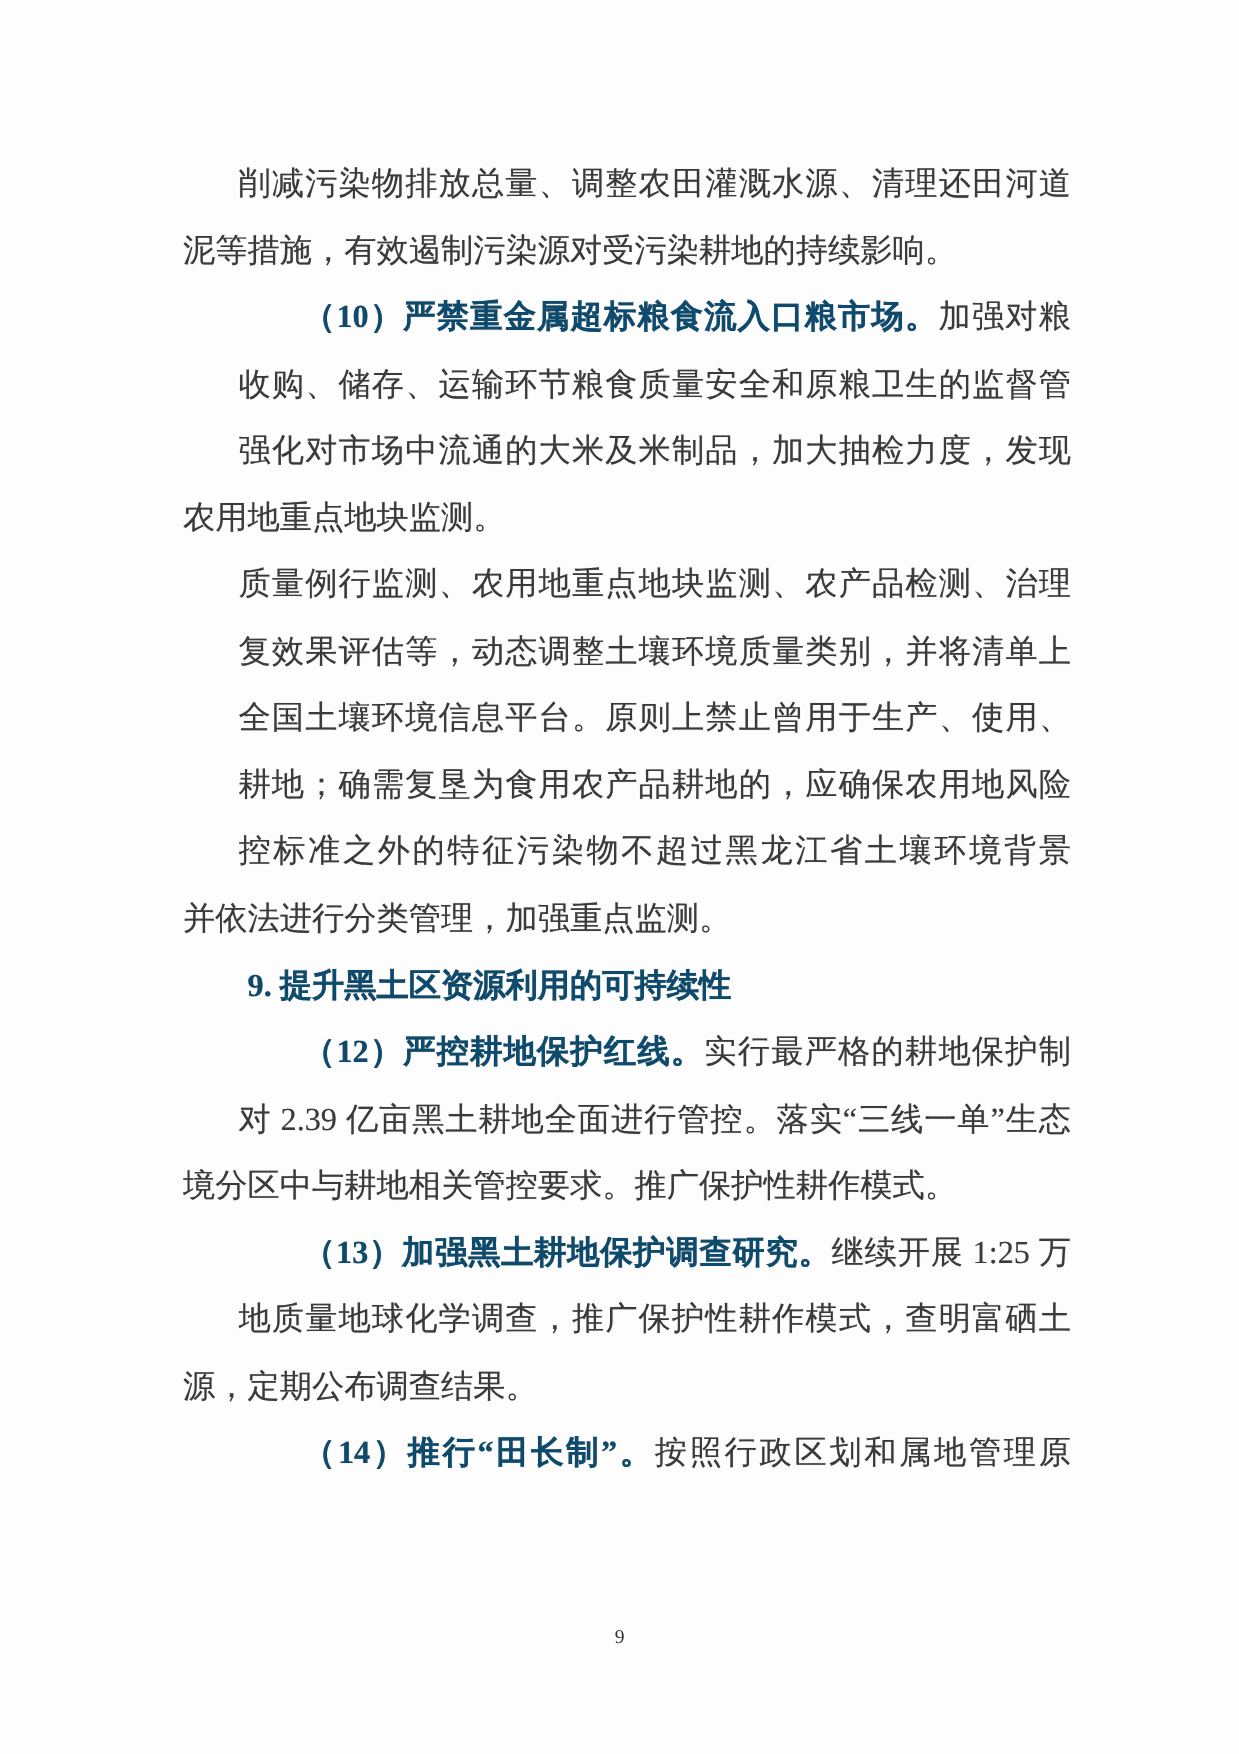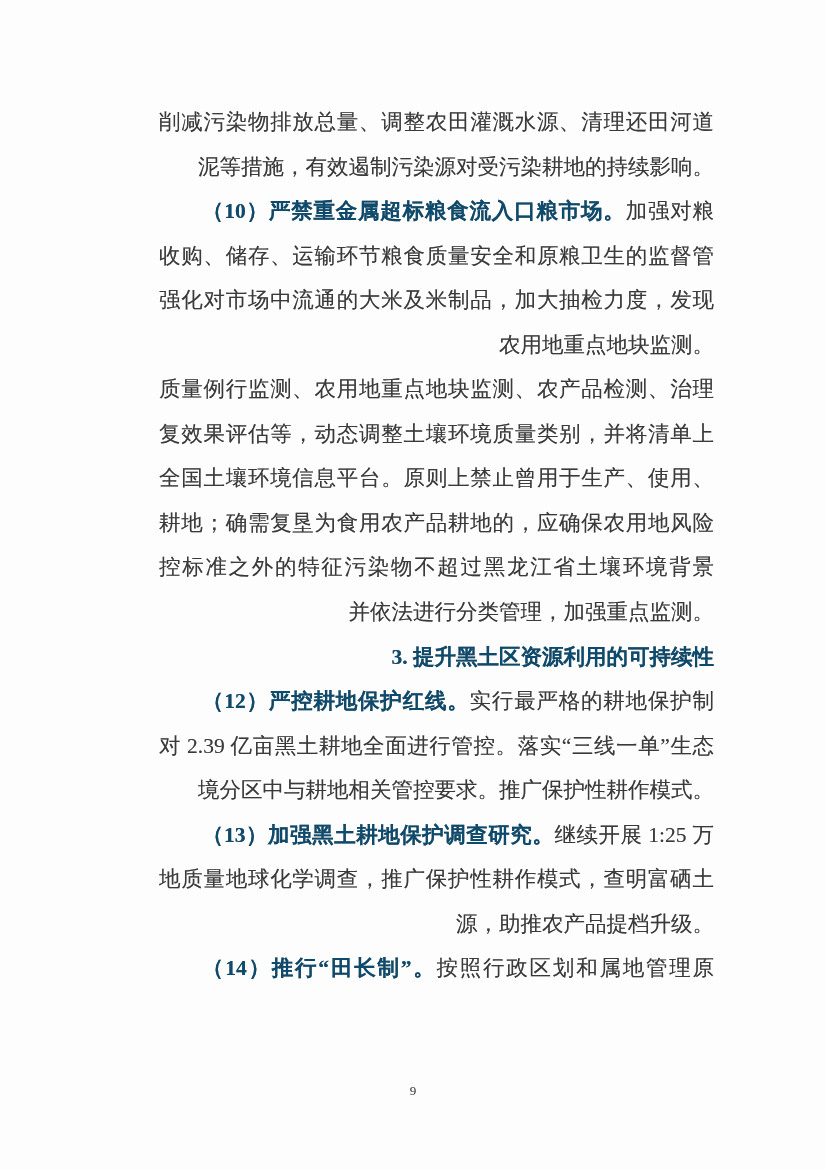--- a/index.html
+++ b/index.html
@@ -20,21 +20,20 @@
     width: 592px;
   }
 
   .line {
     height: 44.55px;
     line-height: 44.55px;
     font-size: 21.5px;
     color: #3a3a3a;
     text-shadow: 0 0 0.5px rgba(90,90,90,0.55);
     overflow: hidden;
-    text-align: right;
   }
 
   .line.justify {
     text-align: justify;
     text-align-last: justify;
     margin-left: 37px;
   }
 
   .line.indent { text-indent: 43px; }
 
@@ -91,38 +90,38 @@
       <div class="line justify">
     <span class="body-text">耕地；确需复垦为食用农产品耕地的，应确保农用地风险管</span>
   </div>
       <div class="line justify">
     <span class="body-text">控标准之外的特征污染物不超过黑龙江省土壤环境背景值，</span>
   </div>
       <div class="line">
     <span class="body-text">并依法进行分类管理，加强重点监测。</span>
   </div>
       <div class="line heading indent">
-    <span class="body-text">3. 提升黑土区资源利用的可持续性</span>
+    <span class="body-text">9. 提升黑土区资源利用的可持续性</span>
   </div>
       <div class="line indent justify">
     <span class="lead">（12）严控耕地保护红线。</span><span class="body-text">实行最严格的耕地保护制度，</span>
   </div>
       <div class="line justify">
     <span class="body-text">对 2.39 亿亩黑土耕地全面进行管控。落实“三线一单”生态环</span>
   </div>
       <div class="line">
     <span class="body-text">境分区中与耕地相关管控要求。推广保护性耕作模式。</span>
   </div>
       <div class="line indent justify">
     <span class="lead">（13）加强黑土耕地保护调查研究。</span><span class="body-text">继续开展 1:25 万土</span>
   </div>
       <div class="line justify">
     <span class="body-text">地质量地球化学调查，推广保护性耕作模式，查明富硒土地资</span>
   </div>
       <div class="line">
-    <span class="body-text">源，助推农产品提档升级。</span>
+    <span class="body-text">源，定期公布调查结果。</span>
   </div>
       <div class="line indent justify">
     <span class="lead">（14）推行“田长制”。</span><span class="body-text">按照行政区划和属地管理原则，</span>
   </div>
     </div>
   <div class="page-number">9</div>
 </div>
 
 </body></html>

